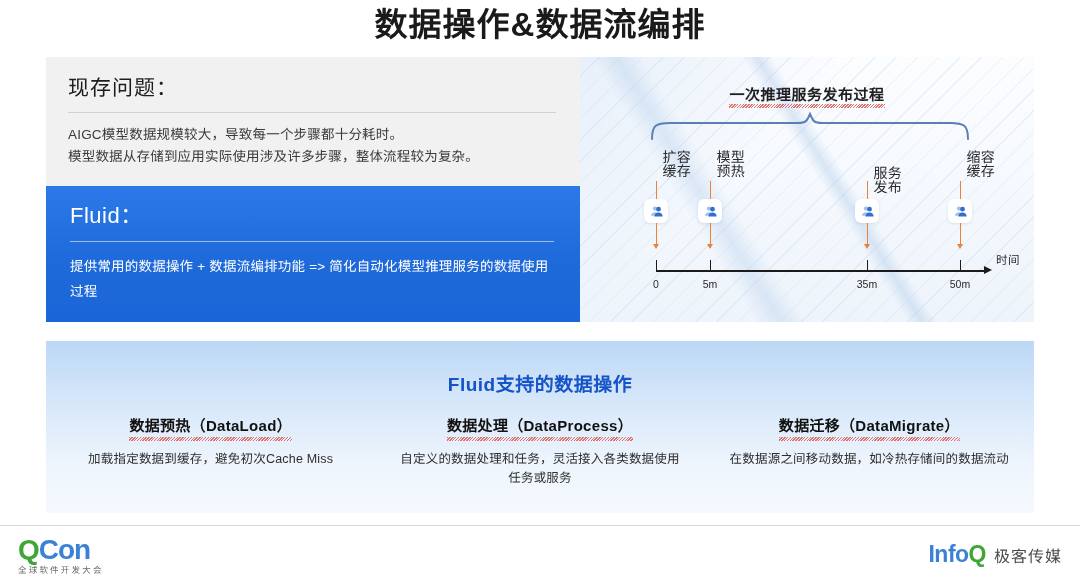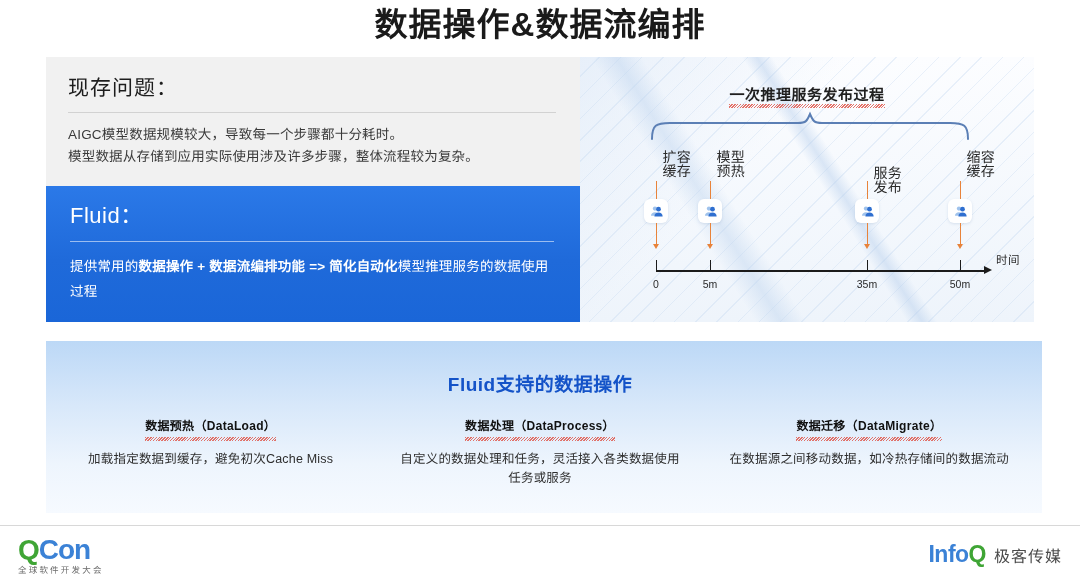--- a/index.html
+++ b/index.html
@@ -83,21 +83,21 @@
     margin: 9px 2px 12px 0;
     height: 1px;
     background: rgba(255,255,255,0.55);
   }
   .fluid-body {
     font-size: 13.5px;
     line-height: 25px;
     color: #ffffff;
     letter-spacing: 0.2px;
   }
-  .fluid-body b { font-weight: 700; margin-top: 17px; }
+  .fluid-body b { font-weight: 400; margin-top: 17px; }
 
   
   .diagram {
     position: absolute;
     left: 580px;
     top: 57px;
     width: 454px;
     height: 265px;
     overflow: hidden;
     background:
@@ -230,21 +230,20 @@
   }
 
   
   .ops-panel {
     position: absolute;
     left: 46px;
     top: 341px;
     width: 988px;
     height: 172px;
     background: linear-gradient(180deg, #bcd8f6 0%, #d8e8fa 38%, #eef5fd 72%, #f6faff 100%);
-    padding-left: 8px;
   }
   .ops-title {
     position: absolute;
     left: 0;
     top: 28px;
     width: 988px;
     text-align: center;
     font-size: 19px;
     font-weight: 700;
     color: #1453c8;
@@ -257,21 +256,21 @@
     width: 988px;
     display: flex;
   }
   .ops-col {
     flex: 1 1 0;
     text-align: center;
     padding: 0 22px;
     box-sizing: border-box;
   }
   .ops-col-title {
-    font-size: 12px;
+    font-size: 15px;
     font-weight: 700;
     color: #111111;
     letter-spacing: 0.3px;
     line-height: 22px;
   }
   .ops-col-desc {
     margin-top: 11px;
     font-size: 12.5px;
     line-height: 19px;
     color: #2e2e2e;

